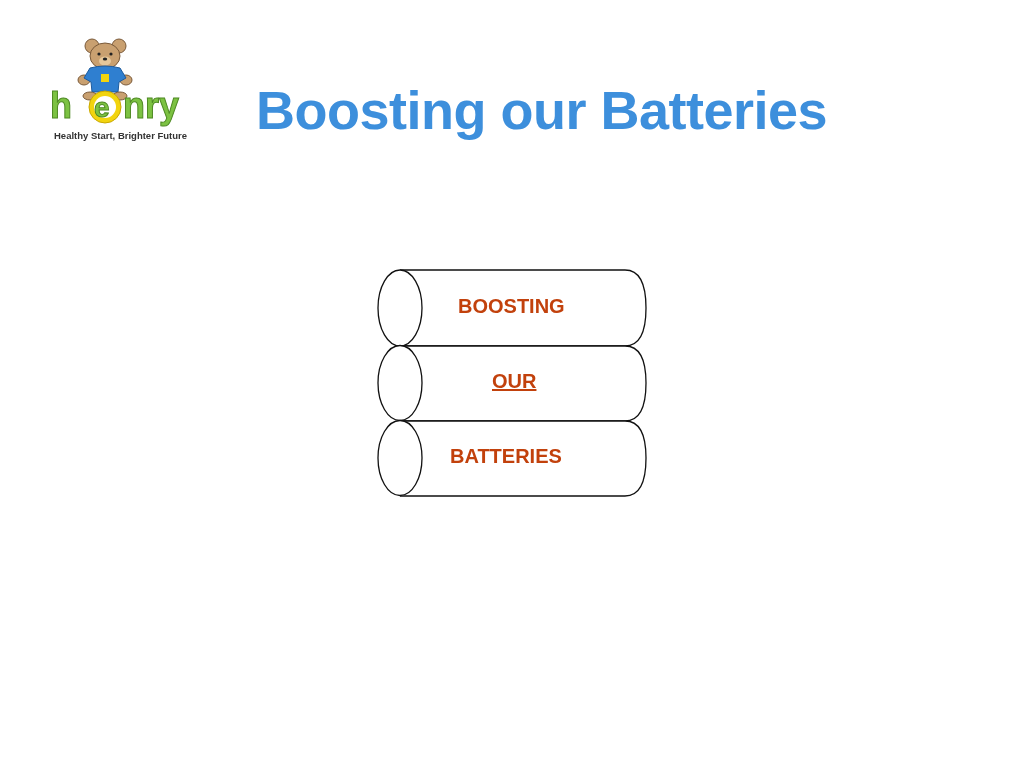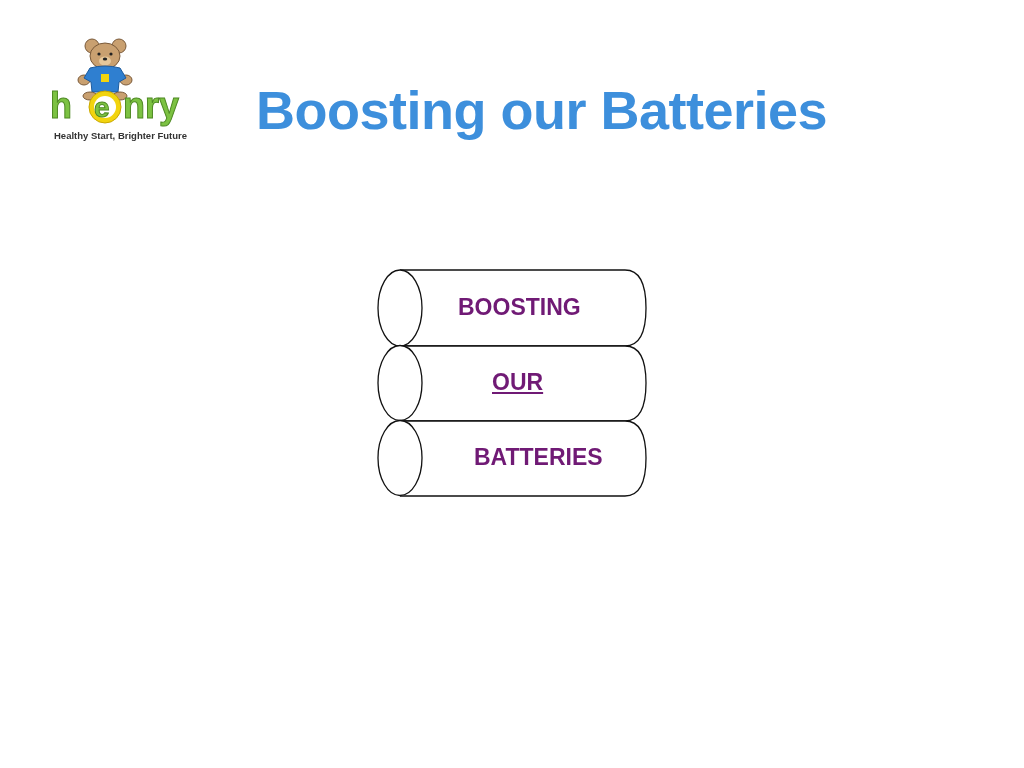--- a/index.html
+++ b/index.html
@@ -41,22 +41,22 @@
       position: absolute;
       left: 370px;
       top: 262px;
       width: 290px;
       height: 245px;
     }
     .cyl-label {
       position: absolute;
       font-family: "Liberation Sans", sans-serif;
       font-weight: bold;
-      font-size: 23px;
-      color: #701a75;
+      font-size: 20px;
+      color: #c2410c;
       white-space: nowrap;
       line-height: 1;
     }
   </style>
 </head>
 <body>
 
 <div class="slide">
 
   <div class="logo">
@@ -106,16 +106,16 @@
       </g>
 
       <g>
         <path d="M30 159 L255 159 Q276 159 276 196 Q276 234 255 234 L30 234" fill="#ffffff" stroke="#111111" stroke-width="1.3"></path>
         <ellipse cx="30" cy="196" rx="22" ry="37.5" fill="#ffffff" stroke="#111111" stroke-width="1.3"></ellipse>
       </g>
     </svg>
 
     <div class="cyl-label" style="left: 88px; top: 34px;">BOOSTING</div>
     <div class="cyl-label" style="left: 122px; top: 109px; text-decoration: underline;">OUR</div>
-    <div class="cyl-label" style="left: 104px; top: 184px;">BATTERIES</div>
+    <div class="cyl-label" style="left: 80px; top: 184px;">BATTERIES</div>
   </div>
 
 </div>
 
 </body></html>

